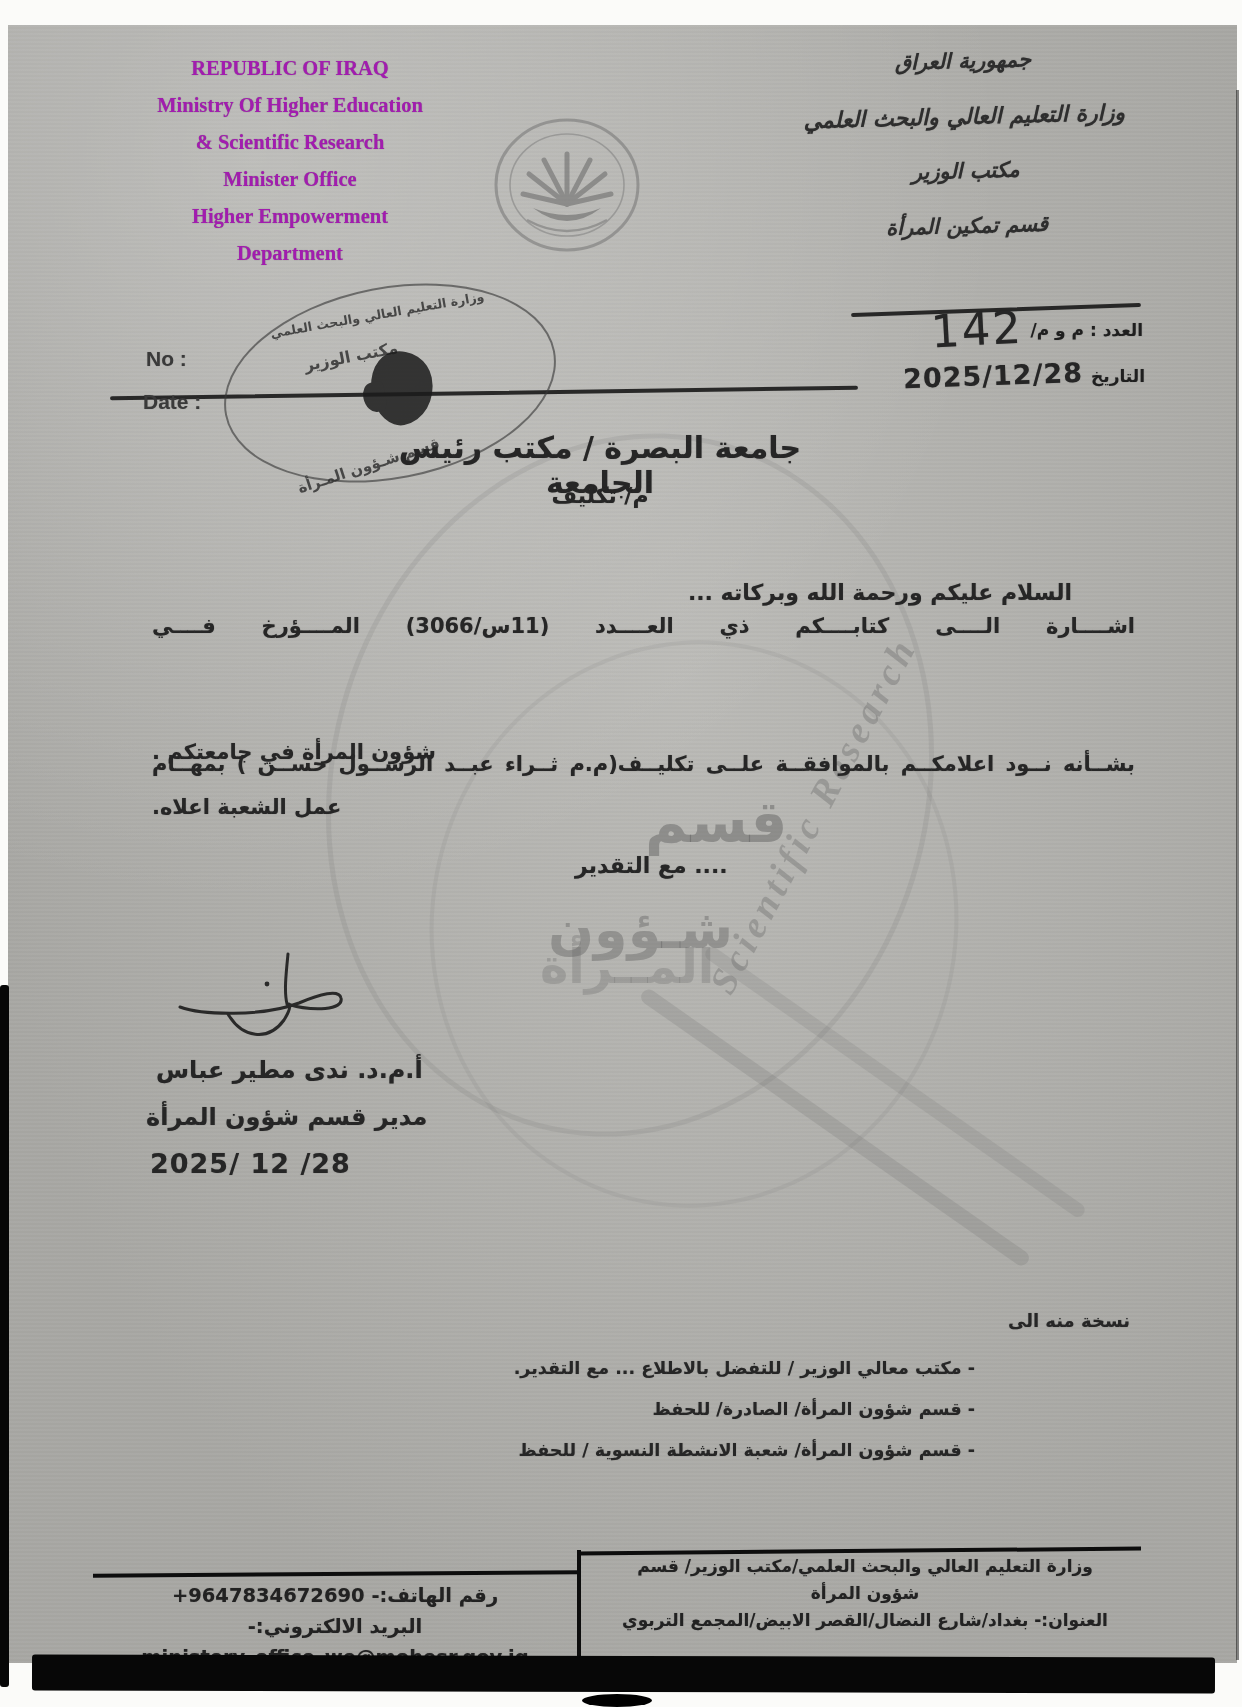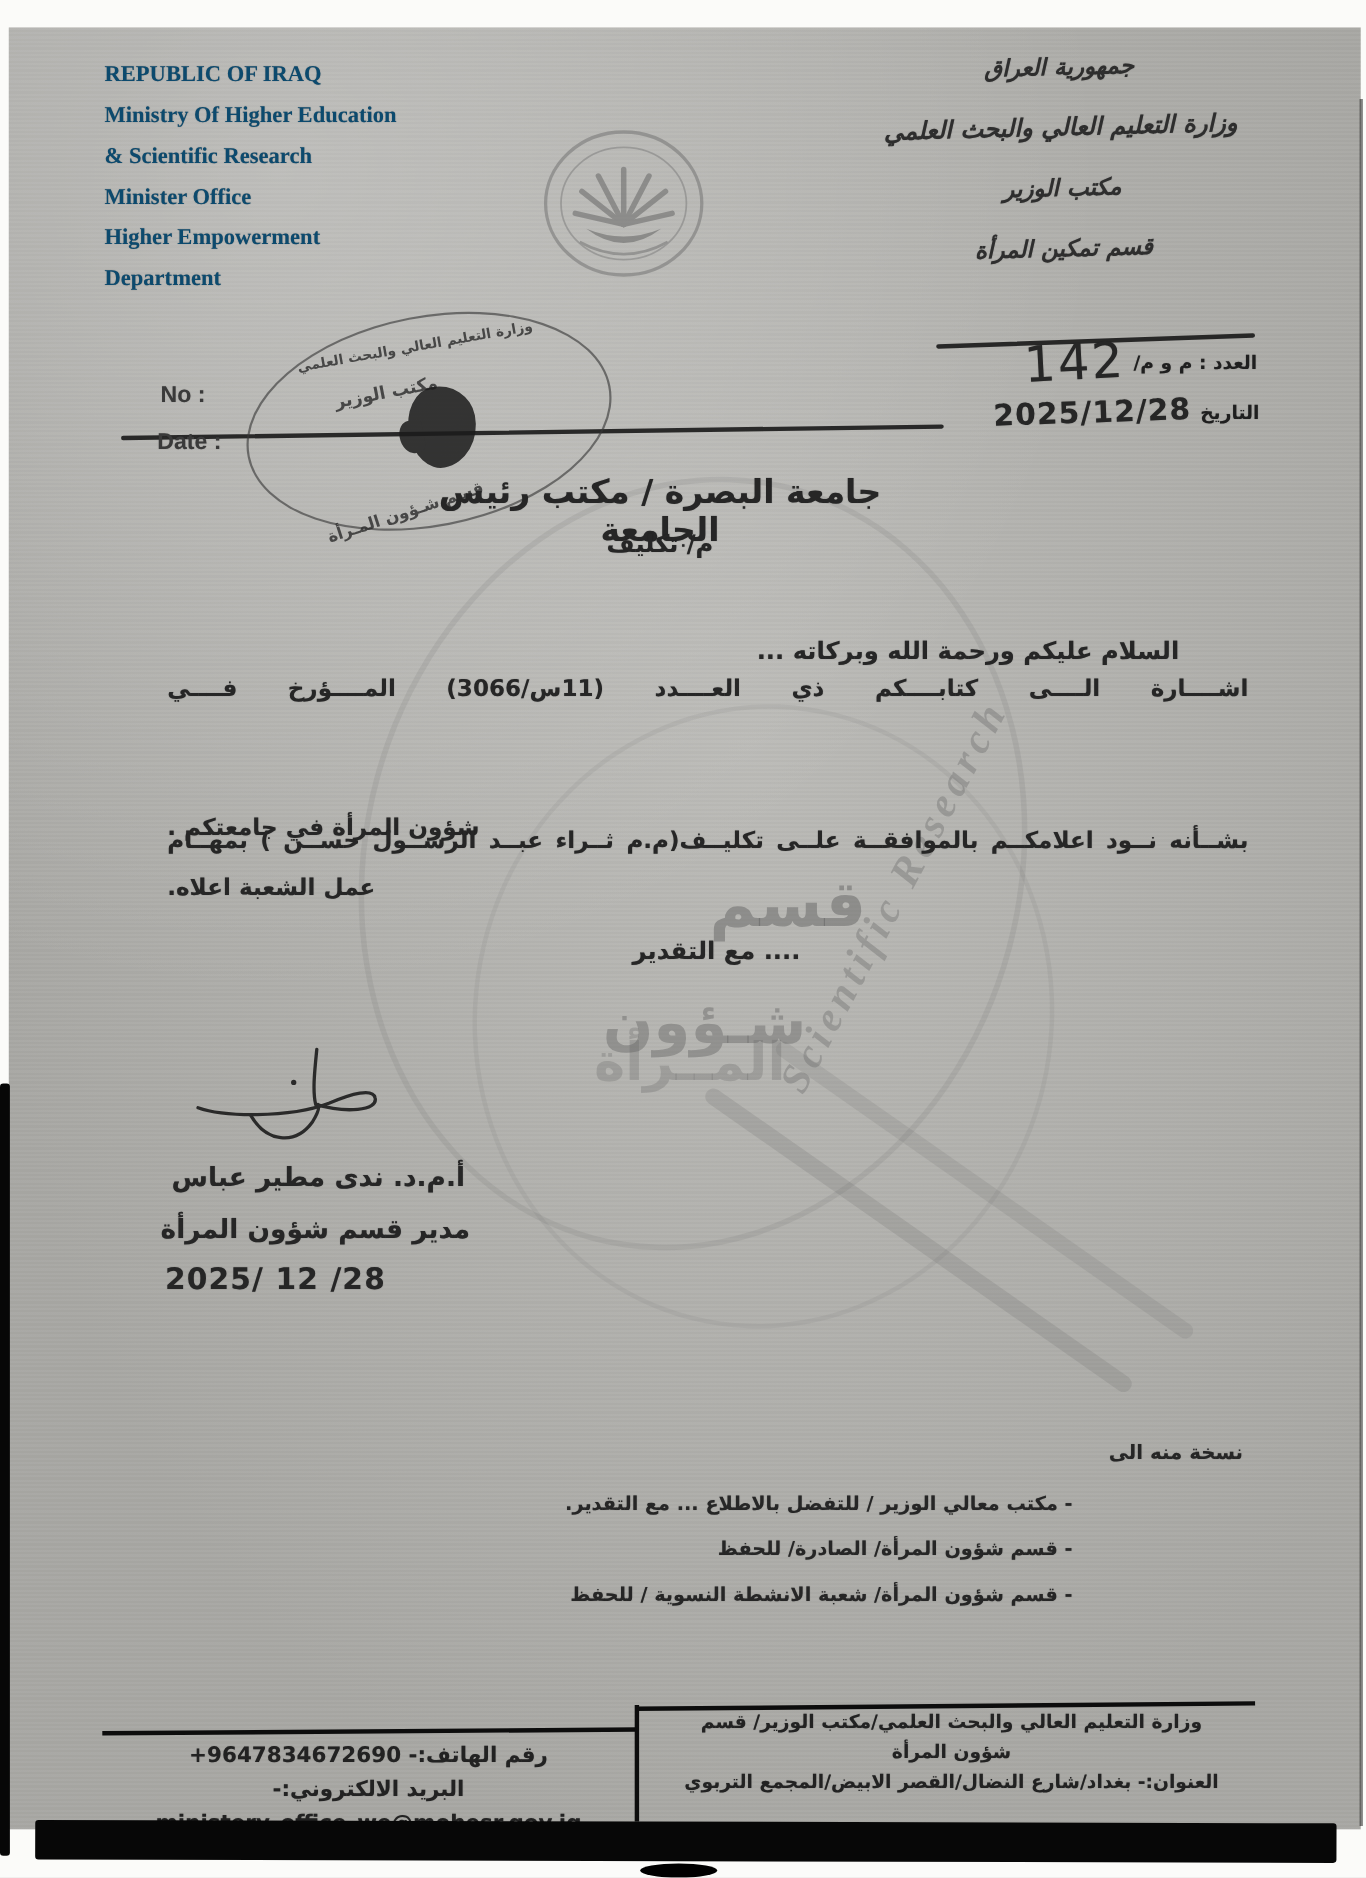--- a/index.html
+++ b/index.html
@@ -9,22 +9,22 @@
   
   #doc{left:8px;top:25px;width:1229px;height:1638px;background-color:#b3b2ae;
        background-image:
          radial-gradient(circle at 20% 8%, rgba(255,255,255,.22), rgba(255,255,255,0) 42%),
          radial-gradient(ellipse at 55% 40%, rgba(255,255,255,.10), rgba(0,0,0,.06) 75%),
          repeating-linear-gradient(0deg, rgba(255,255,255,.018) 0 2px, rgba(0,0,0,.02) 2px 4px);}
   .ink{color:#262626;text-shadow:0 0 1px rgba(20,20,20,.35);}
   .ar{direction:rtl;}
   .bold{font-weight:bold;}
   
-  #lh-en{left:95px;top:50px;width:390px;text-align:left;font-family:"Liberation Serif",serif;
-         font-weight:bold;font-size:20.5px;line-height:37px;color:#0c4a6e;
+  #lh-en{left:95px;top:50px;width:390px;text-align:center;font-family:"Liberation Serif",serif;
+         font-weight:bold;font-size:20.5px;line-height:37px;color:#a21caf;
          text-shadow:0 0 1px rgba(30,30,30,.4);}
   
   #lh-ar{left:790px;top:34px;width:350px;text-align:center;font-style:italic;font-weight:bold;
          font-size:21px;line-height:55px;color:#2e2e2e;transform:rotate(-1.5deg);
          text-shadow:0 0 1px rgba(30,30,30,.4);}
   #lh-ar .l2{font-size:22px;}
   
   .rule{background:#141414;height:3.5px;opacity:.88;border-radius:2px;}
   
   #oval-stamp{left:222px;top:287px;width:332px;height:188px;transform:rotate(-11deg);

